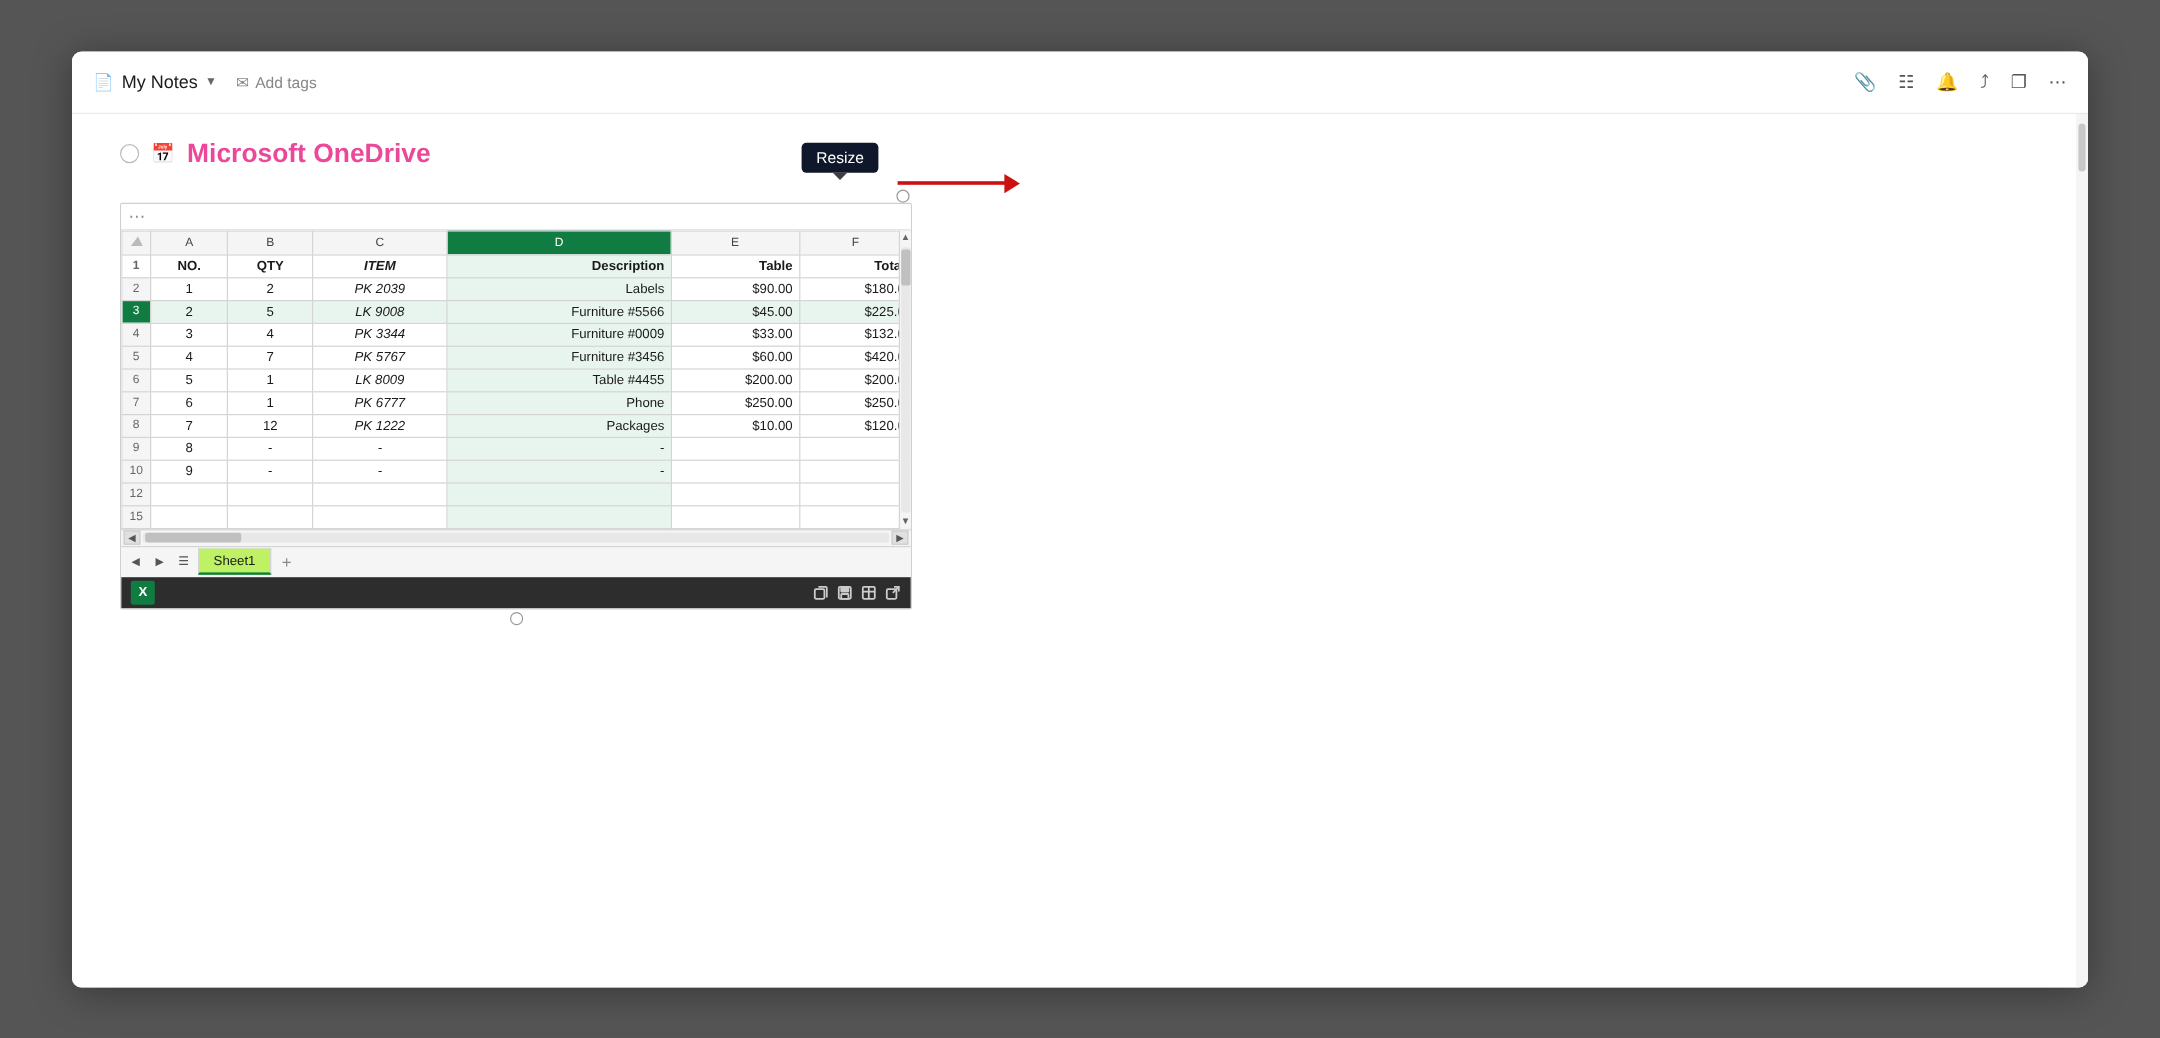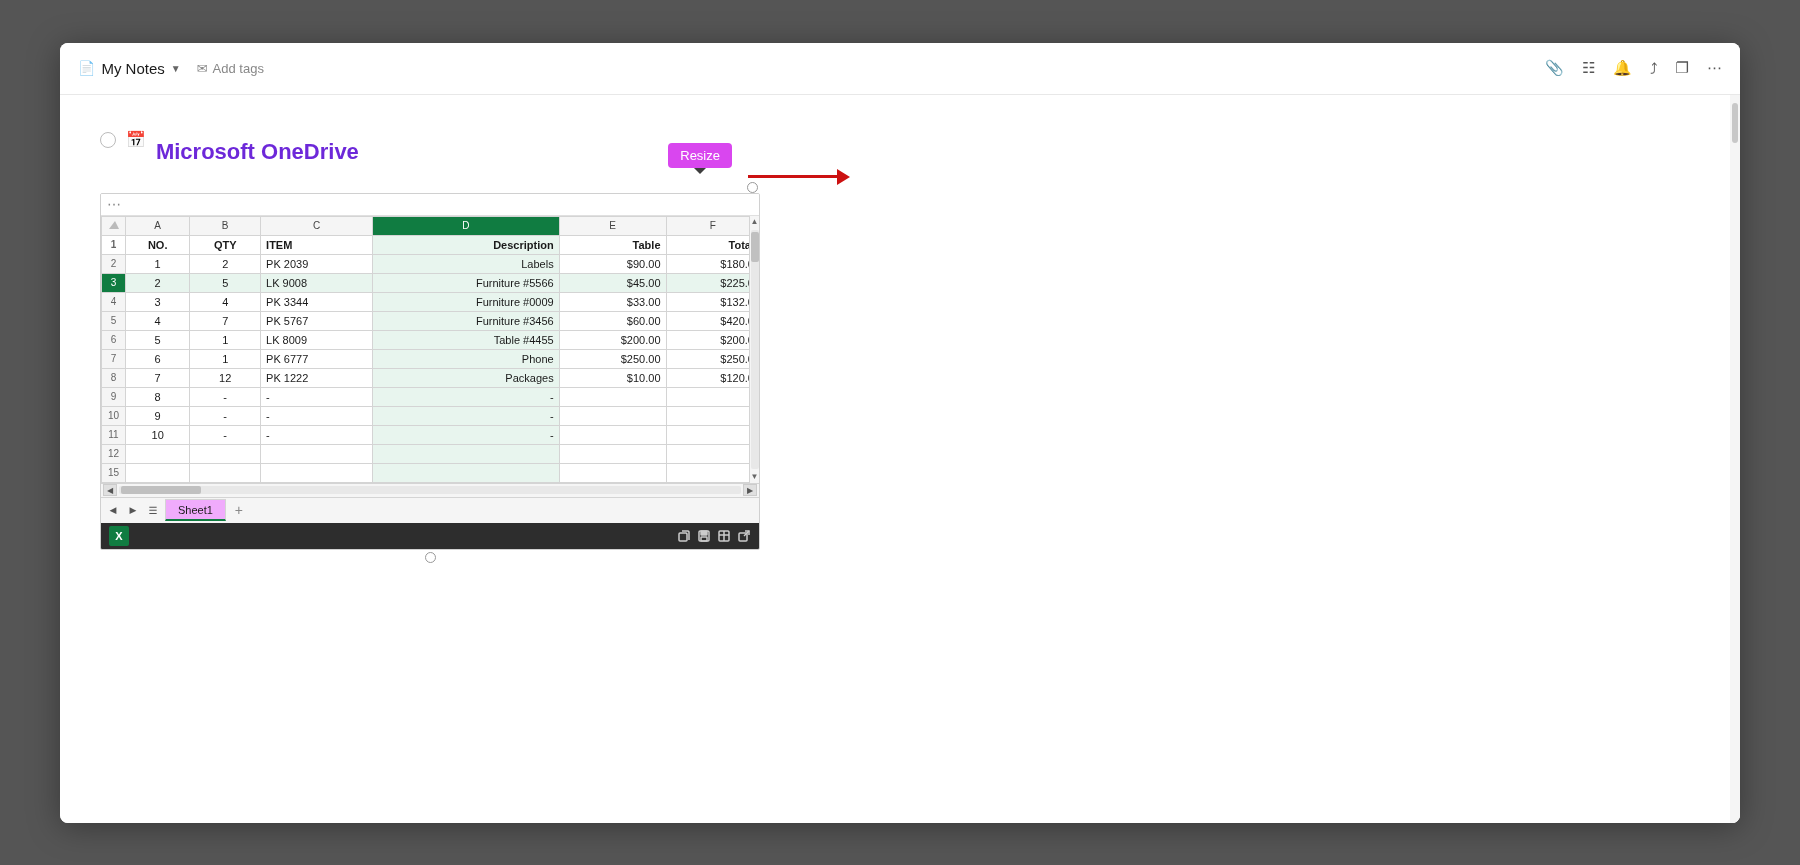--- a/index.html
+++ b/index.html
@@ -105,25 +105,24 @@
       border-radius: 50%;
       display: inline-block;
     }
     .page-emoji {
       font-size: 16px;
       cursor: pointer;
     }
     .page-title {
       font-size: 22px;
       font-weight: 700;
-      color: #6d28d9;
-      margin-top: 24px;
+      color: #ec4899;
     }
     .resize-tooltip {
-      background: #d946ef;
+      background: #0f172a;
       color: #fff;
       font-size: 13px;
       padding: 5px 12px;
       border-radius: 4px;
       white-space: nowrap;
       position: relative;
     }
     .resize-tooltip::after {
       content: '';
       position: absolute;
@@ -193,21 +192,21 @@
     }
     .col-header-corner {
       background: #f5f5f5;
       width: 24px;
       border: 1px solid #d4d4d4;
     }
 
     
     .cell-no { text-align: center; }
     .cell-num { text-align: center; }
-    .cell-text { text-align: left; }
+    .cell-text { text-align: center; font-style: italic; }
     .cell-desc { text-align: right; }
     .cell-price { text-align: right; }
     .cell-total { text-align: right; }
 
     
     .header-row td {
       font-weight: 600;
       background: #fff;
     }
 
@@ -357,21 +356,21 @@
       display: flex;
       align-items: center;
       justify-content: center;
       font-size: 10px;
       color: #555;
       cursor: pointer;
     }
     .sheet-tab {
       height: 22px;
       padding: 0 12px;
-      background: #f0abfc;
+      background: #bef264;
       border: 1px solid #d4d4d4;
       border-bottom: 2px solid #107c41;
       font-size: 11px;
       color: #1a1a1a;
       display: flex;
       align-items: center;
       cursor: pointer;
     }
     .sheet-add-btn {
       width: 18px;
@@ -643,29 +642,20 @@
                 <tr>
                   <td class="row-num">10</td>
                   <td class="cell-no">9</td>
                   <td class="cell-num">-</td>
                   <td class="cell-text">-</td>
                   <td class="cell-desc col-d-cell">-</td>
                   <td class="cell-price"></td>
                   <td class="cell-total" style="border-right:none;"></td>
                 </tr>
 
-                <tr>
-                  <td class="row-num">11</td>
-                  <td class="cell-no">10</td>
-                  <td class="cell-num">-</td>
-                  <td class="cell-text">-</td>
-                  <td class="cell-desc col-d-cell">-</td>
-                  <td class="cell-price"></td>
-                  <td class="cell-total" style="border-right:none;"></td>
-                </tr>
 
                 <tr>
                   <td class="row-num">12</td>
                   <td></td>
                     <td></td>
                     <td></td>
                   <td class="col-d-cell"></td>
                   <td></td>
                     <td style="border-right:none;"></td>
                 </tr>

